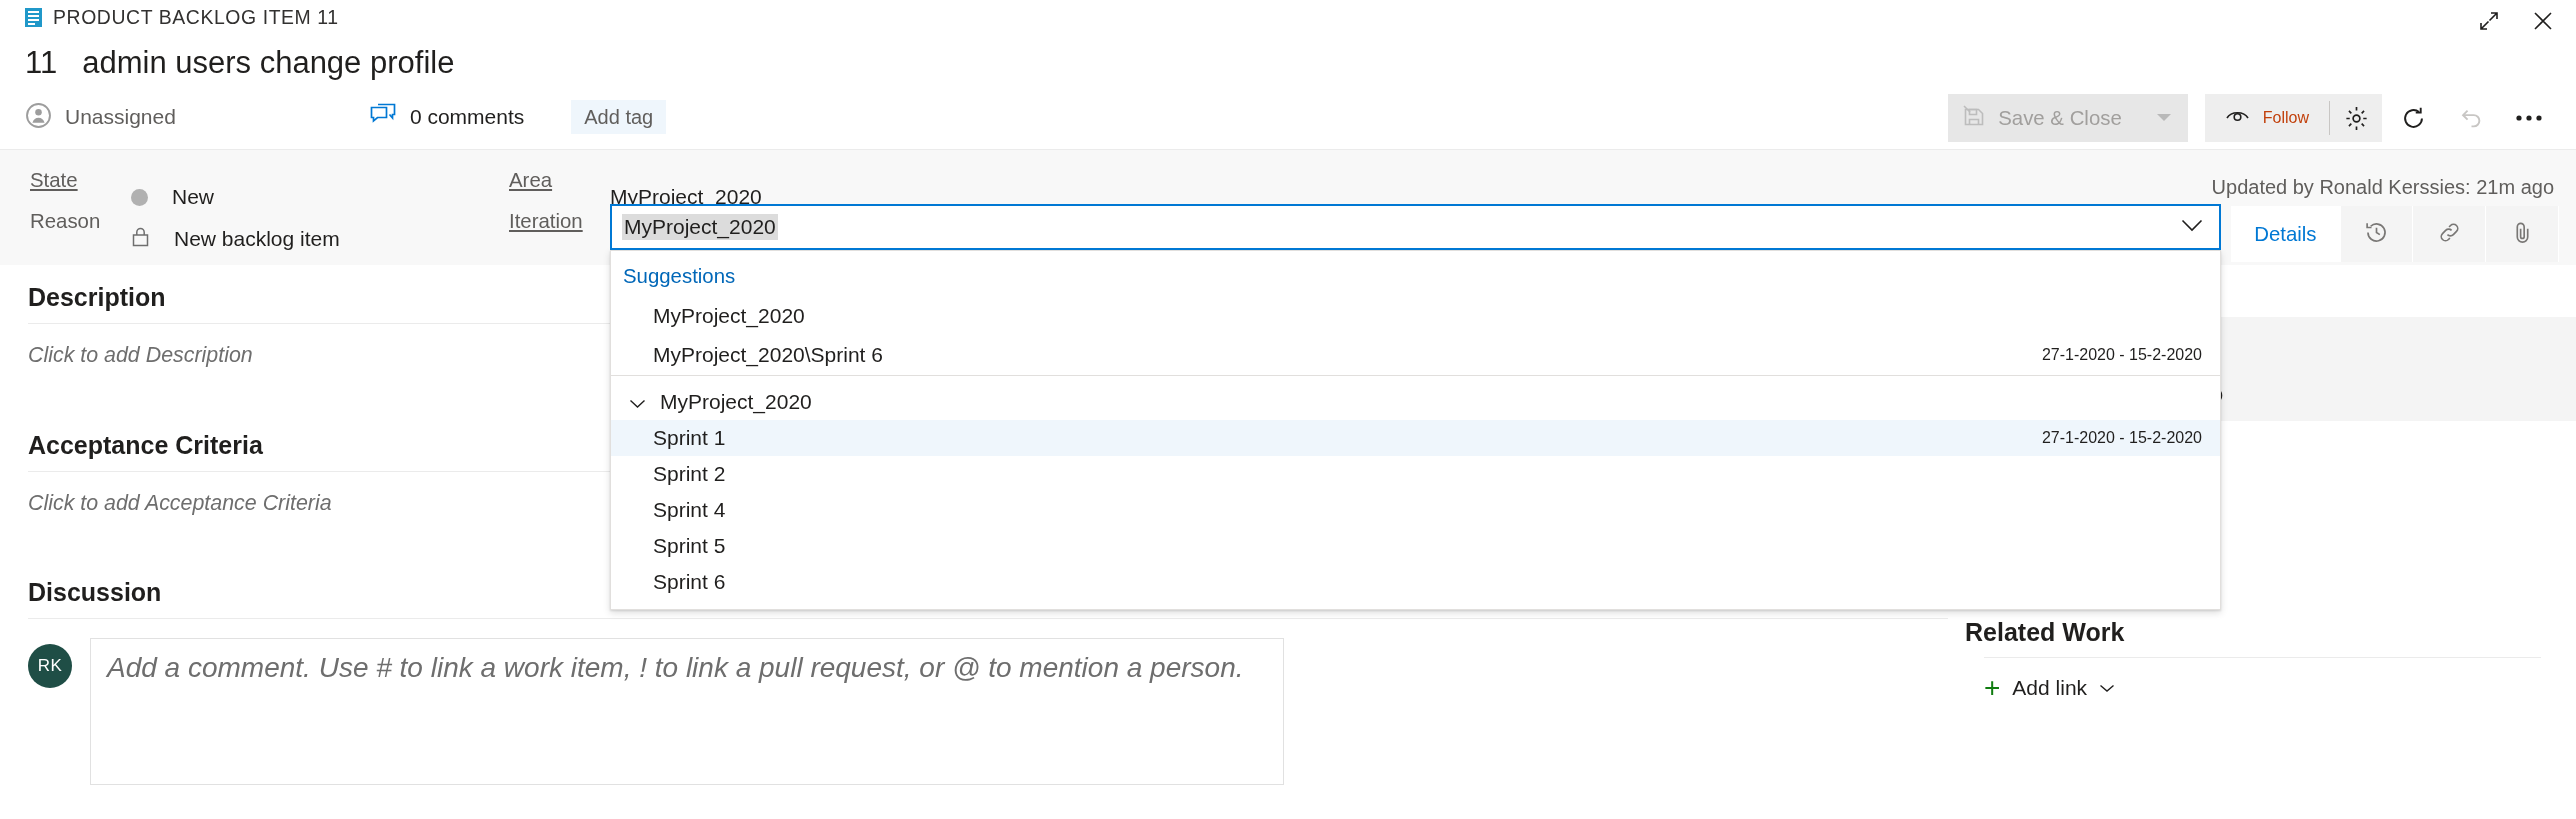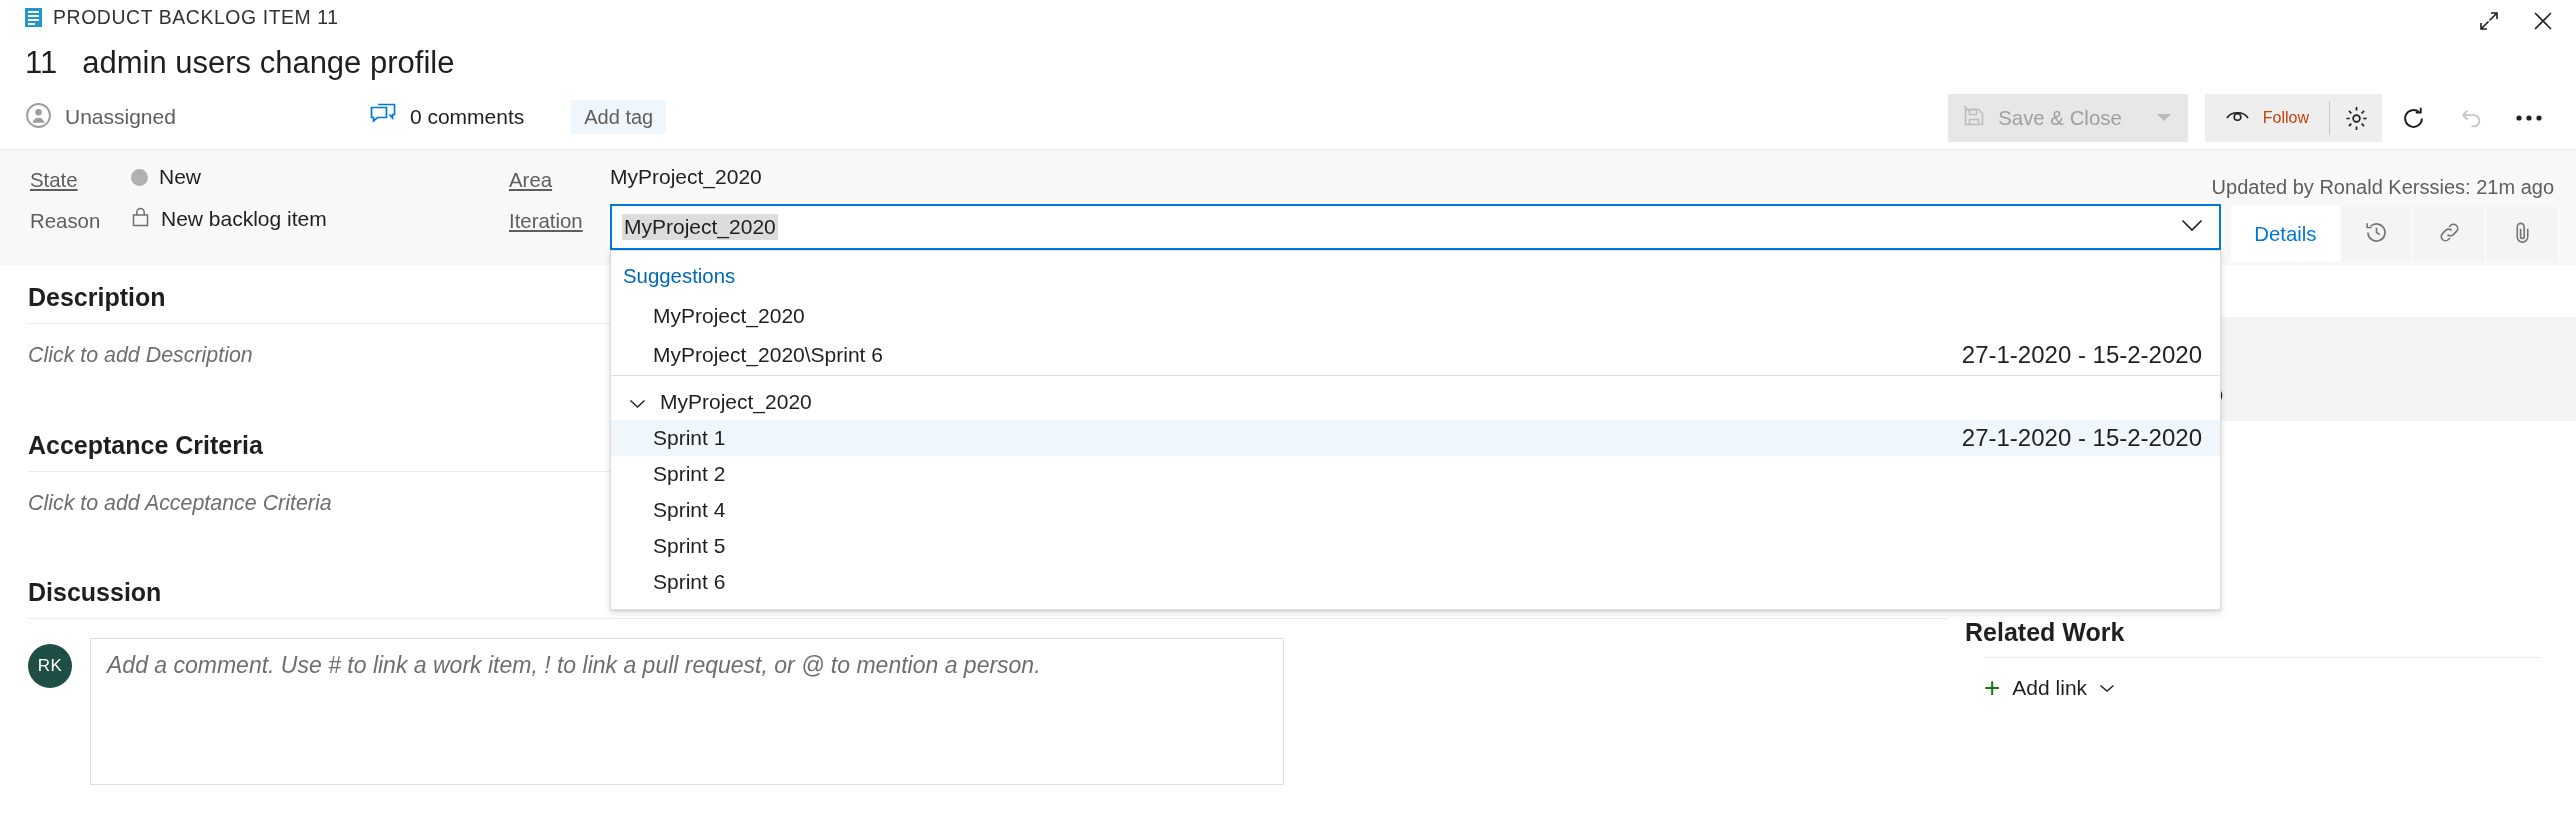--- a/index.html
+++ b/index.html
@@ -44,21 +44,21 @@
   .follow-grp{display:flex;align-items:center;background:#eeeeee;height:48px;margin-left:17px;}
   .follow-btn{display:flex;align-items:center;gap:13px;padding:0 20px;height:48px;}
   .follow-label{font-size:16px;color:#c2410c;}
   .follow-div{width:1px;height:34px;background:#c8c6c4;}
   .gear-btn{display:flex;align-items:center;justify-content:center;width:52px;height:48px;}
   .icon-btn{display:flex;align-items:center;justify-content:center;width:54px;height:48px;margin-left:4px;}
 
   
   .strip{position:absolute;left:0;top:149px;width:2576px;height:115px;background:#f8f8f8;border-top:1px solid #ebebeb;text-align:center;}
   .strip .lbl{position:absolute;font-size:20.4px;color:#605e5c;}
-  .strip .val{position:absolute;font-size:21px;color:#201f1e;display:flex;align-items:center;gap:11px;}
+  .strip .val{position:absolute;font-size:21px;color:#201f1e;display:flex;align-items:center;gap:24px;margin-top:20px;}
   .lbl-state{left:30px;top:19px;}
   .val-state{left:131px;top:15px;}
   .lbl-reason{left:30px;top:60px;}
   .val-reason{left:131px;top:56px;color:#323130;}
   .lbl-area{left:509px;top:19px;}
   .lbl-iter{left:509px;top:60px;}
   .val-area{left:610px;top:15px;}
   .state-dot{width:17px;height:17px;border-radius:50%;background:#b1b1b1;display:inline-block;}
   .ul{text-decoration:underline;}
 
@@ -84,21 +84,21 @@
   .p-desc{left:28px;top:78px;}
   .t-ac{left:28px;top:166px;}
   .r-ac{left:28px;top:206px;width:1920px;}
   .p-ac{left:28px;top:226px;}
   .t-disc{left:28px;top:313px;}
   .r-disc{left:28px;top:353px;width:1920px;}
 
   .comment-row{position:absolute;left:28px;top:373px;display:flex;align-items:flex-start;gap:18px;}
   .avatar{width:44px;height:44px;border-radius:50%;background:#1f4e46;color:#fff;display:flex;align-items:center;justify-content:center;font-size:17px;letter-spacing:0.5px;margin-top:6px;}
   .comment-box{width:1194px;height:147px;border:1px solid #e1e1e1;background:#fff;box-sizing:border-box;padding:13px 16px;}
-  .comment-ph{font-size:23px;font-style:italic;color:#6e6e6e;}
+  .comment-ph{font-size:28px;font-style:italic;color:#6e6e6e;}
 
   
   .rightcol{position:absolute;left:1944px;top:0;width:632px;height:555px;}
   .deploy-box{position:absolute;left:0px;top:52px;width:632px;height:104px;background:#f4f4f4;}
   .deploy-text{position:absolute;left:-10px;top:62px;width:607px;font-size:20px;line-height:31px;color:#201f1e;}
   .link{color:#0067b8;}
   .rel-title{position:absolute;left:40px;top:353px;font-size:25px;font-weight:bold;color:#201f1e;}
   .rel-rule{position:absolute;left:40px;top:392px;width:2496px;height:1px;background:#ebebeb;}
   .addlink{position:absolute;left:40px;top:409px;display:flex;align-items:center;gap:12px;}
   .plus{color:#107c10;font-size:28px;line-height:1;font-weight:400;}
@@ -108,21 +108,21 @@
   .combo{position:absolute;left:610px;top:204px;width:1611px;height:46px;box-sizing:border-box;border:2px solid #0078d4;background:#fff;display:flex;align-items:center;padding:0 10px;z-index:40;}
   .combo-val{font-size:21px;color:#201f1e;background:#dcdcdc;padding:1px 2px;}
   .combo-caret{position:absolute;right:16px;top:12px;}
 
   .dd{position:absolute;left:610px;top:250px;width:1611px;height:360px;background:#fff;border:1px solid #e1dfdd;box-sizing:border-box;box-shadow:0 3.2px 7.2px rgba(0,0,0,.132),0 0.6px 1.8px rgba(0,0,0,.108);z-index:39;}
   .dd-head{font-size:20.4px;color:#0067b8;padding:14px 0 10px 12px;}
   .dd-row{height:36px;display:flex;align-items:center;padding:0 16px 0 42px;font-size:21px;color:#201f1e;position:relative;box-sizing:border-box;}
   .dd-row.sep{border-bottom:1px solid #e1dfdd;}
   .dd-row.group{padding-left:18px;gap:14px;}
   .dd-row.sel{background:#eff6fc;}
-  .dd-date{position:absolute;right:18px;font-size:24px;color:#201f1e;}
+  .dd-date{position:absolute;right:18px;font-size:16px;color:#201f1e;}
   .dd-spacer{height:8px;}
   .chev-sm{display:inline-block;}
 </style>
 </head>
 <body>
 
 <div class="root">
 
   <div class="accent-bar"></div>
 

